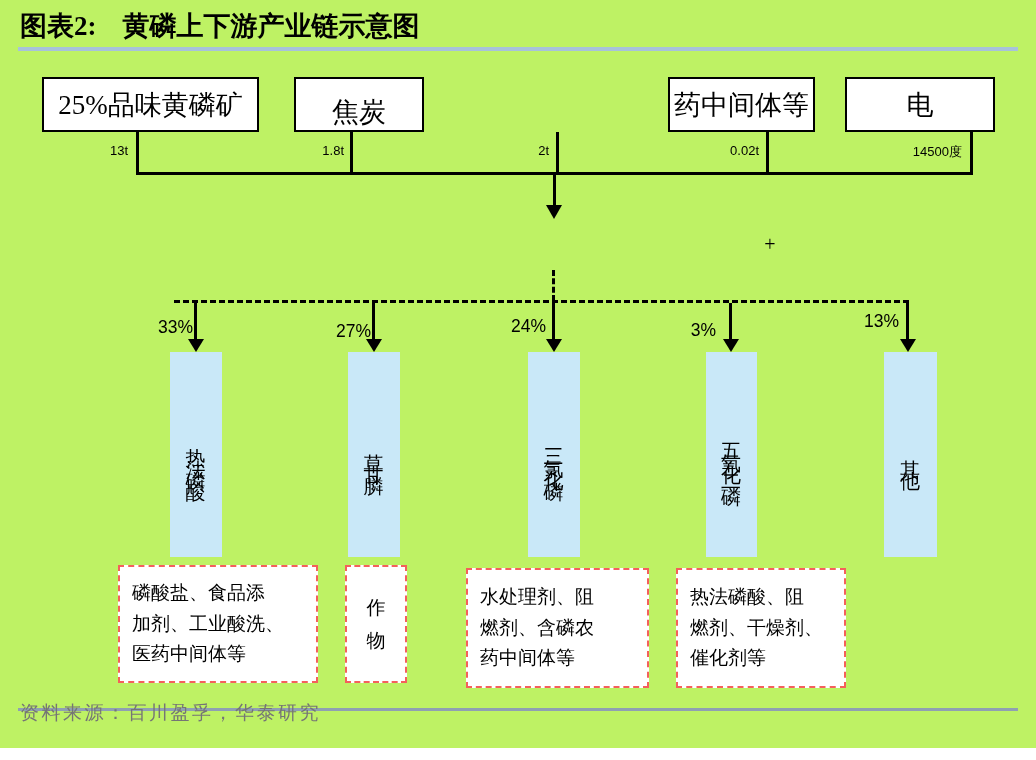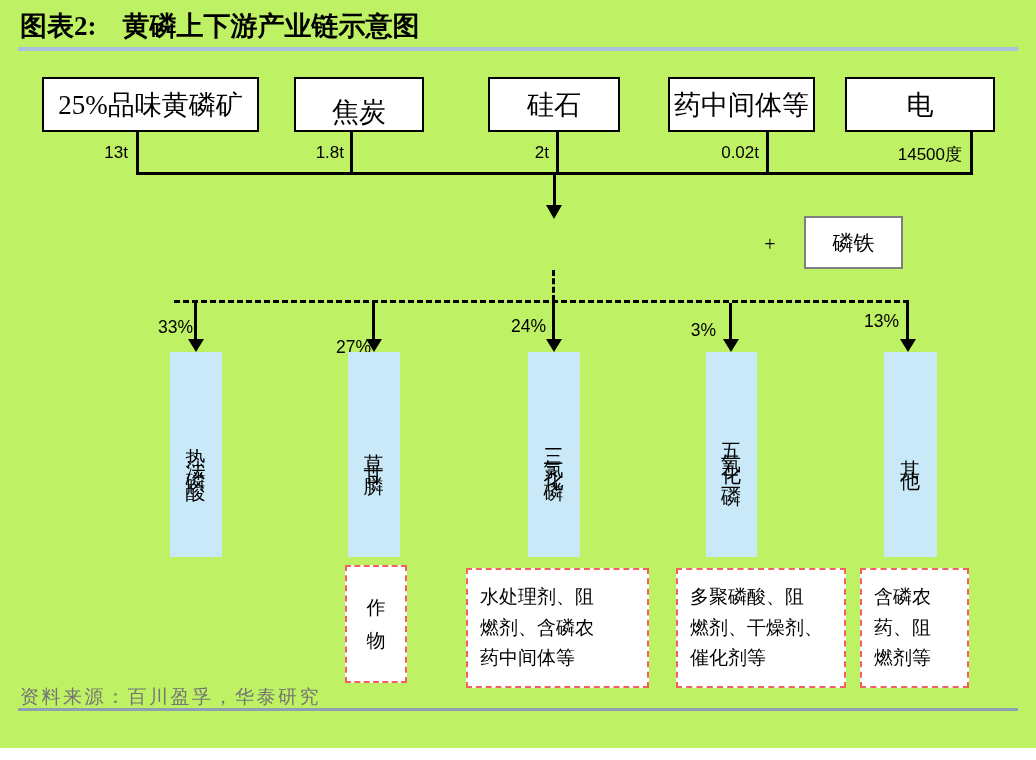--- a/index.html
+++ b/index.html
@@ -13,21 +13,21 @@
   .title .prefix{margin-right:26px;}
   .rule-title{left:18px;top:47px;width:1000px;height:4px;background:var(--title-rule,#A7C2DB);}
   
   .ubox{top:77px;height:55px;border:2.5px solid #000;background:#fff;
         display:flex;align-items:center;justify-content:center;font-size:27px;}
   
   .vline{width:3px;background:var(--line,#000);}
   .hline{height:3px;background:var(--line,#000);}
   .dashv{width:0;border-left:3px dashed var(--line,#000);}
   .dashh{height:0;border-top:3px dashed var(--line,#000);}
-  .amount{top:143px;height:22px;font-size:17px;text-align:right;
+  .amount{top:143px;height:22px;font-size:13px;text-align:right;
           font-family:"Liberation Sans","DejaVu Sans",sans-serif;}
   .ahead{width:0;height:0;border-left:8.5px solid transparent;border-right:8.5px solid transparent;
          border-top:14px solid var(--line,#000);}
   .ahead.small{border-left-width:8px;border-right-width:8px;border-top-width:13px;}
   
   .product{left:388px;top:218px;width:338px;height:52px;background:var(--product-fill,#E59091);
            display:flex;align-items:center;justify-content:center;font-size:21px;}
   .plus{left:752px;top:228px;width:36px;height:32px;display:flex;align-items:center;justify-content:center;font-size:20px;}
   .byproduct{left:804px;top:216px;width:99px;height:53px;border:2.5px solid var(--byproduct-border,#7F7F7F);
              background:#fff;display:flex;align-items:center;justify-content:center;font-size:21px;}
@@ -39,40 +39,37 @@
        display:flex;align-items:center;justify-content:center;}
   .col .vtext{writing-mode:vertical-rl;text-orientation:upright;letter-spacing:11px;font-size:20px;line-height:1;}
   
   .app{border:2px dashed var(--app-border,#F4605C);background:#fff;
        display:flex;align-items:center;font-size:19px;line-height:1.6;}
   .app .txt{white-space:pre-line;padding-left:12px;}
   .app.centered{justify-content:center;}
   .app.centered .txt{padding-left:0;text-align:center;line-height:1.75;}
   
   .rule-footer{left:18px;top:708px;width:1000px;height:3px;background:var(--footer-rule,#8FA0B2);}
-  .source{left:20px;top:684px;font-size:19px;letter-spacing:2.5px;color:var(--footer-text,#757575);}
+  .source{left:20px;top:700px;font-size:19px;letter-spacing:2.5px;color:var(--footer-text,#757575);}
 </style>
 </head>
 <body>
 
 <div id="stage">
 
   <div class="abs title">
     <span class="prefix">图表2:</span><span>黄磷上下游产业链示意图</span>
   </div>
   <div class="abs rule-title"></div>
 
   <div class="abs ubox" style="left:42px;width:217px;">
     <span>25%品味黄磷矿</span>
   </div>
   <div class="abs ubox" style="left:294px;width:130px;align-items:flex-end;">
     <span>焦炭</span>
-  </div>
-  <div class="abs ubox" style="left:488px;width:132px;">
-    <span>硅石</span>
   </div>
   <div class="abs ubox" style="left:668px;width:147px;">
     <span>药中间体等</span>
   </div>
   <div class="abs ubox" style="left:845px;width:150px;">
     <span>电</span>
   </div>
 
   <div class="abs vline" style="left:136px;top:132px;height:43px;"></div>
   <div class="abs vline" style="left:350px;top:132px;height:43px;"></div>
@@ -84,76 +81,73 @@
   <div class="abs amount" style="left:48px;width:80px;">13t</div>
   <div class="abs amount" style="left:264px;width:80px;">1.8t</div>
   <div class="abs amount" style="left:469px;width:80px;">2t</div>
   <div class="abs amount" style="left:669px;width:90px;">0.02t</div>
   <div class="abs amount" style="left:842px;width:120px;">14500度</div>
 
   <div class="abs vline" style="left:553px;top:175px;height:31px;"></div>
   <div class="abs ahead" style="left:546px;top:205px;"></div>
 
   <div class="abs plus">+</div>
-  <div class="abs byproduct">
-    <span>磷铁</span>
-  </div>
 
   <div class="abs dashv" style="left:552px;top:270px;height:31px;"></div>
   <div class="abs dashh" style="left:174px;top:300px;width:735px;"></div>
 
   <div class="abs vline" style="left:194px;top:303px;height:37px;"></div>
   <div class="abs ahead small" style="left:188px;top:339px;"></div>
   <div class="abs vline" style="left:372px;top:303px;height:37px;"></div>
   <div class="abs ahead small" style="left:366px;top:339px;"></div>
   <div class="abs vline" style="left:552px;top:303px;height:37px;"></div>
   <div class="abs ahead small" style="left:546px;top:339px;"></div>
   <div class="abs vline" style="left:729px;top:303px;height:37px;"></div>
   <div class="abs ahead small" style="left:723px;top:339px;"></div>
   <div class="abs vline" style="left:906px;top:303px;height:37px;"></div>
   <div class="abs ahead small" style="left:900px;top:339px;"></div>
 
   <div class="abs share" style="left:133px;top:317px;">33%</div>
-  <div class="abs share" style="left:311px;top:321px;margin-top:16px;">27%</div>
+  <div class="abs share" style="left:311px;top:321px;">27%</div>
   <div class="abs share" style="left:486px;top:316px;">24%</div>
   <div class="abs share" style="left:656px;top:320px;">3%</div>
   <div class="abs share" style="left:839px;top:311px;">13%</div>
 
   <div class="abs col" style="left:170px;width:52px;">
     <span class="vtext">热法磷酸</span>
   </div>
   <div class="abs col" style="left:348px;width:52px;">
     <span class="vtext">草甘膦</span>
   </div>
   <div class="abs col" style="left:528px;width:52px;">
     <span class="vtext">三氯化磷</span>
   </div>
   <div class="abs col" style="left:706px;width:51px;">
     <span class="vtext">五氧化二磷</span>
   </div>
   <div class="abs col" style="left:884px;width:53px;">
     <span class="vtext">其他</span>
   </div>
 
+  <div class="abs app" style="left:118px;top:565px;width:200px;height:118px;">
+    <span class="txt">磷酸盐、食品添
+加剂、工业酸洗、
+医药中间体等</span>
+  </div>
   <div class="abs app centered" style="left:345px;top:565px;width:62px;height:118px;">
     <span class="txt">作
 物</span>
   </div>
   <div class="abs app" style="left:466px;top:568px;width:183px;height:120px;">
     <span class="txt">水处理剂、阻
 燃剂、含磷农
 药中间体等</span>
   </div>
   <div class="abs app" style="left:676px;top:568px;width:170px;height:120px;">
-    <span class="txt">多聚磷酸、阻
+    <span class="txt">热法磷酸、阻
 燃剂、干燥剂、
 催化剂等</span>
-  </div>
-  <div class="abs app" style="left:860px;top:568px;width:109px;height:120px;">
-    <span class="txt">含磷农
-药、阻
-燃剂等</span>
   </div>
 
   <div class="abs rule-footer"></div>
   <div class="abs source">资料来源：百川盈孚，华泰研究</div>
 
 </div>
 
 </body></html>

